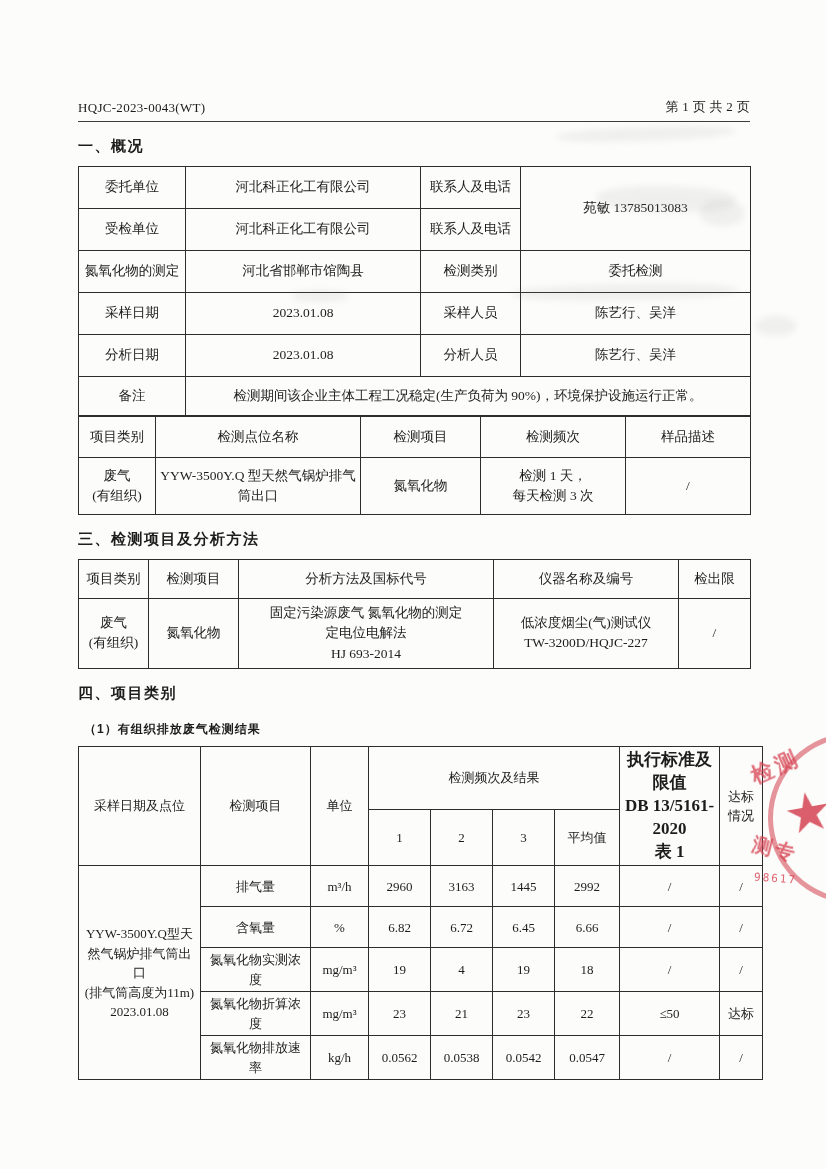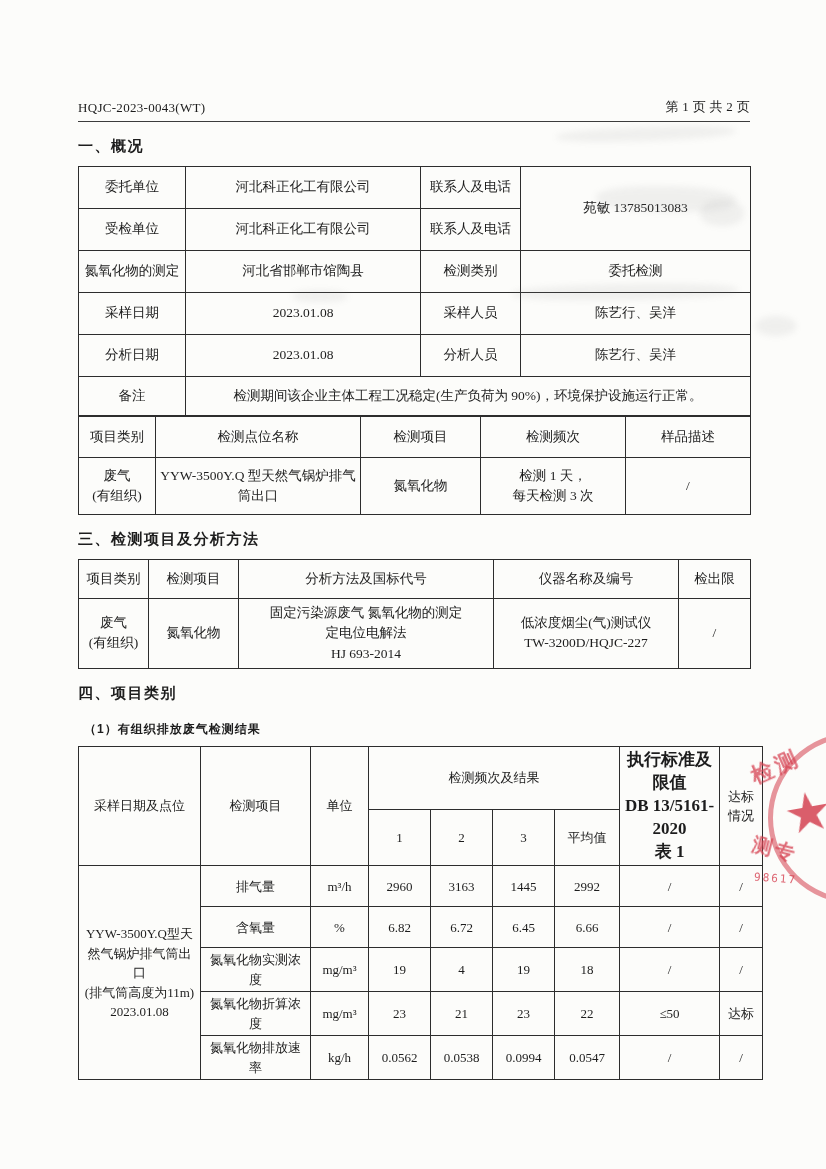--- a/index.html
+++ b/index.html
@@ -265,21 +265,21 @@
       <td class="d">23</td>
       <td class="d">22</td>
       <td class="d">≤50</td>
       <td class="d">达标</td>
     </tr>
     <tr>
       <td class="d">氮氧化物排放速率</td>
       <td class="d">kg/h</td>
       <td class="d">0.0562</td>
       <td class="d">0.0538</td>
-      <td class="d">0.0994</td>
+      <td class="d">0.0542</td>
       <td class="d">0.0547</td>
       <td class="d">/</td>
       <td class="d">/</td>
     </tr>
   </tbody>
     </table>
 
 
 </div>
 

